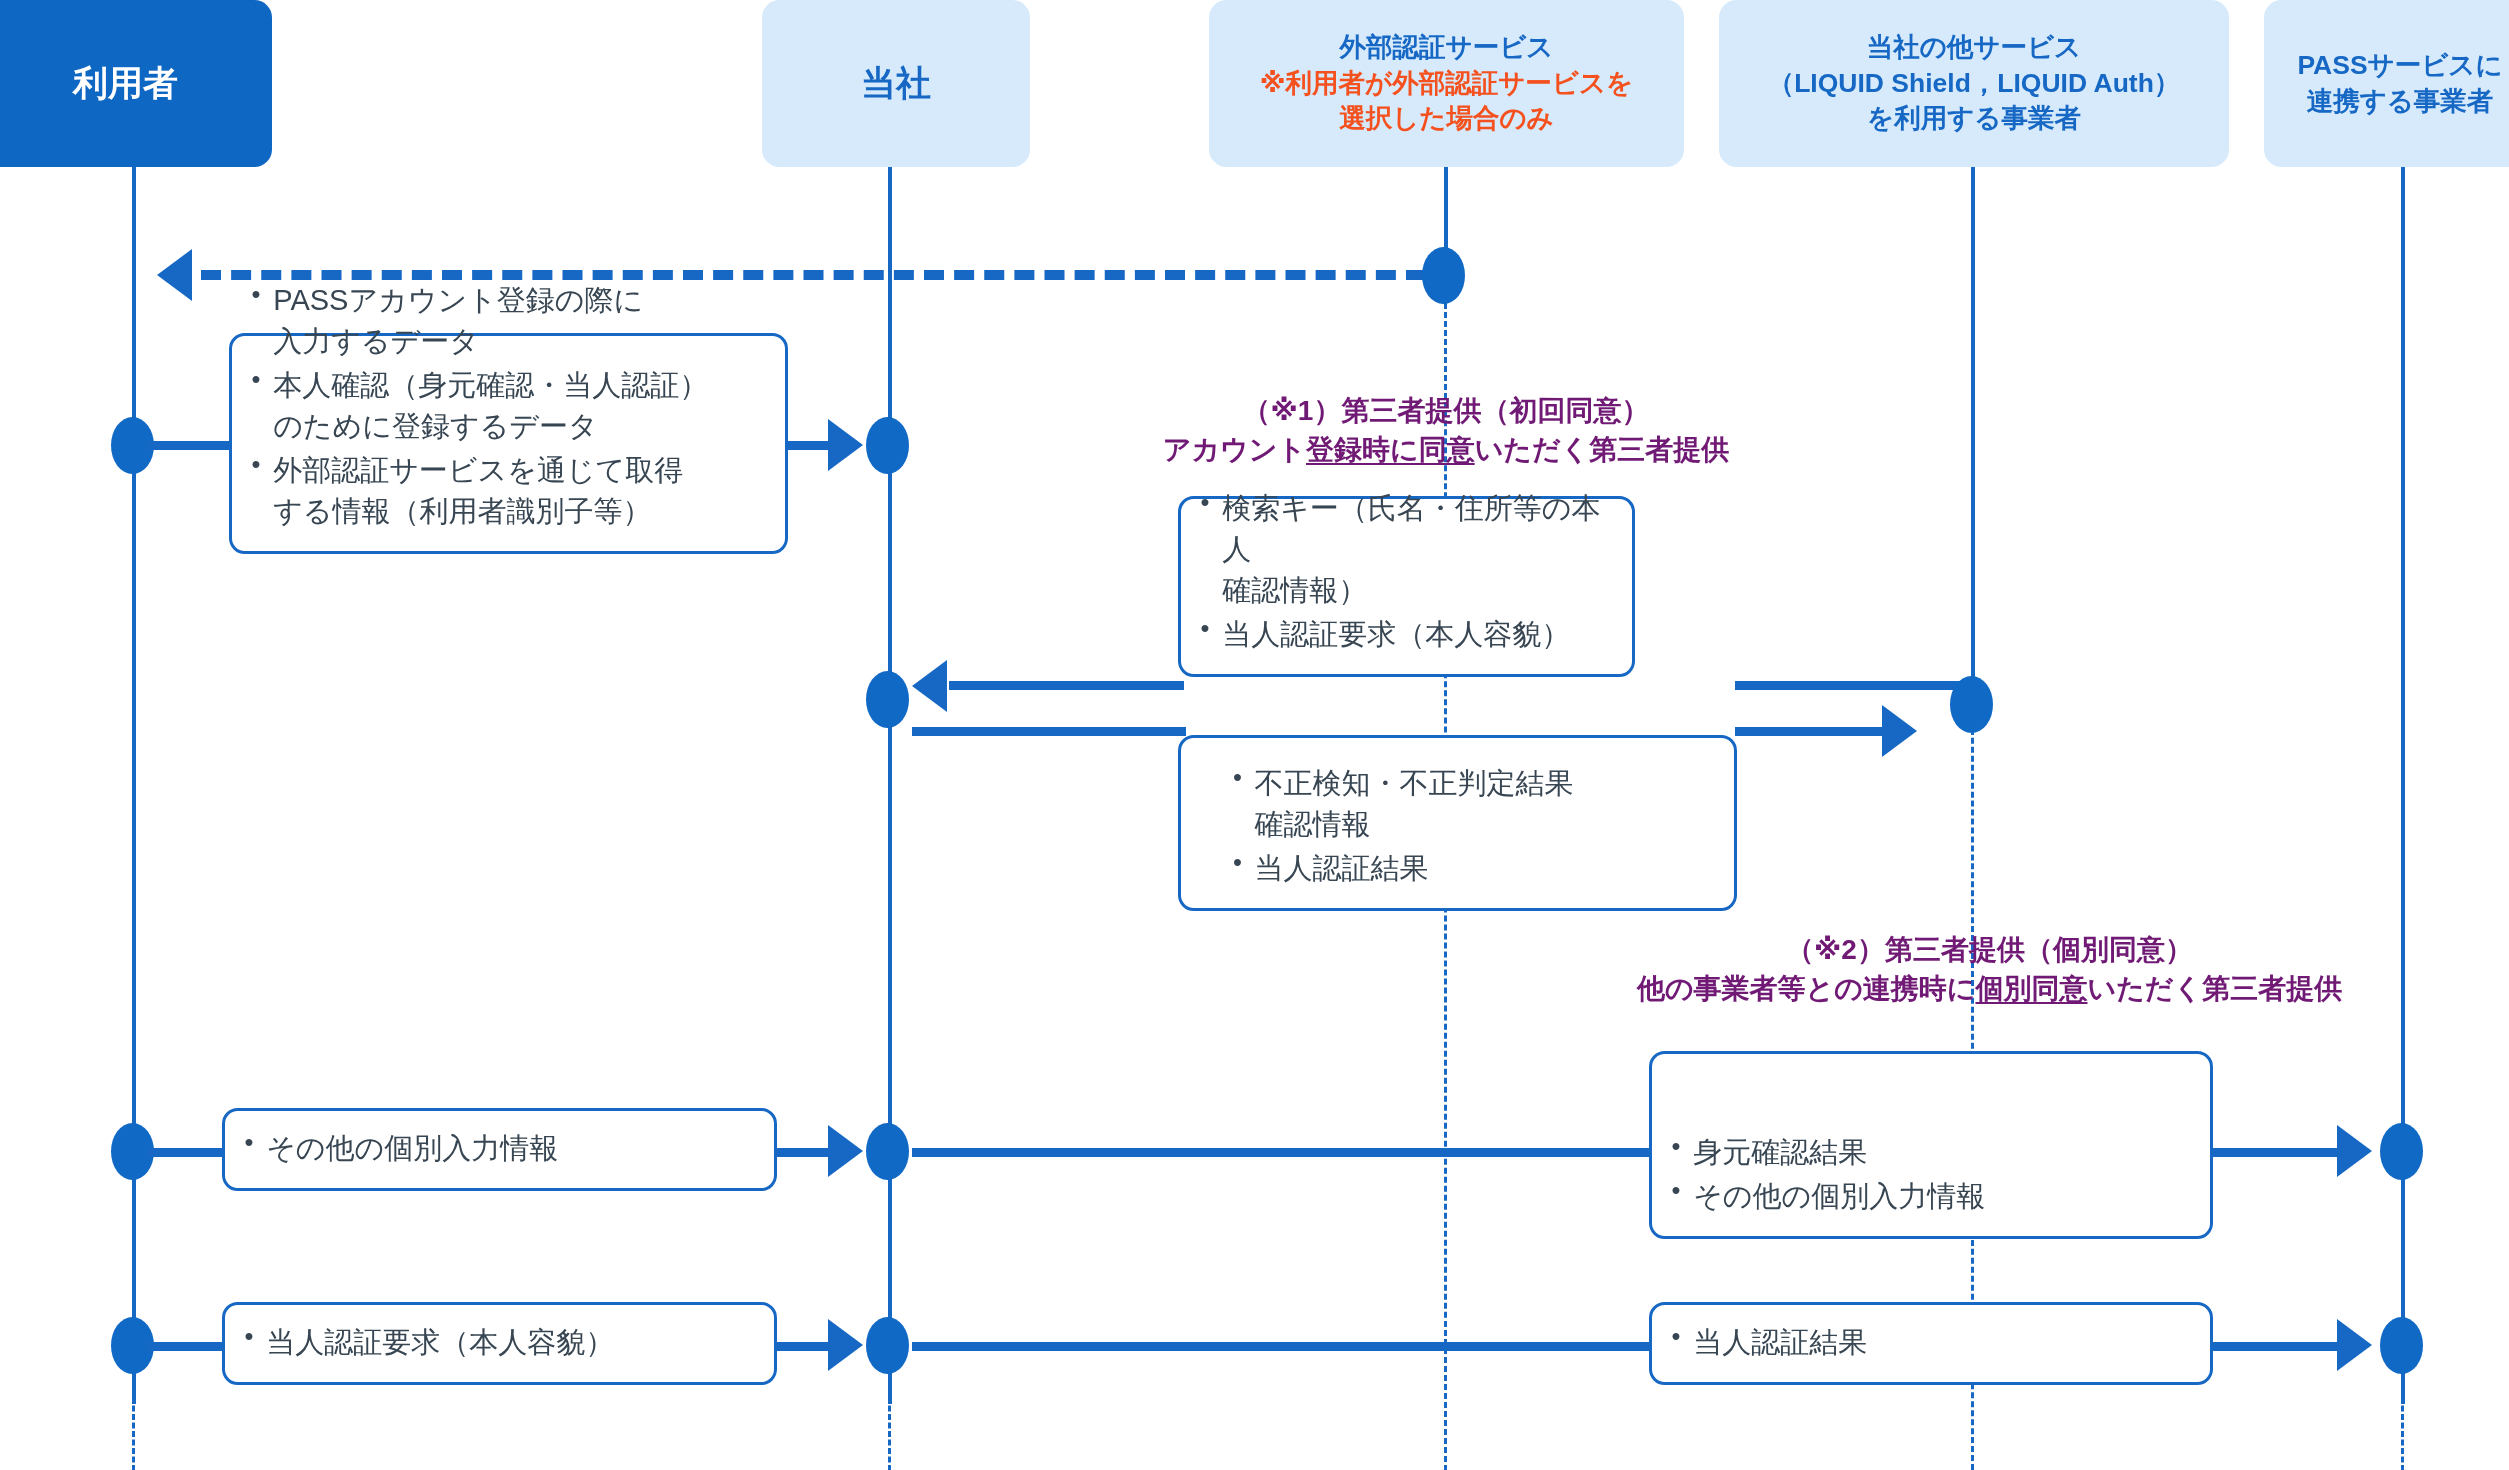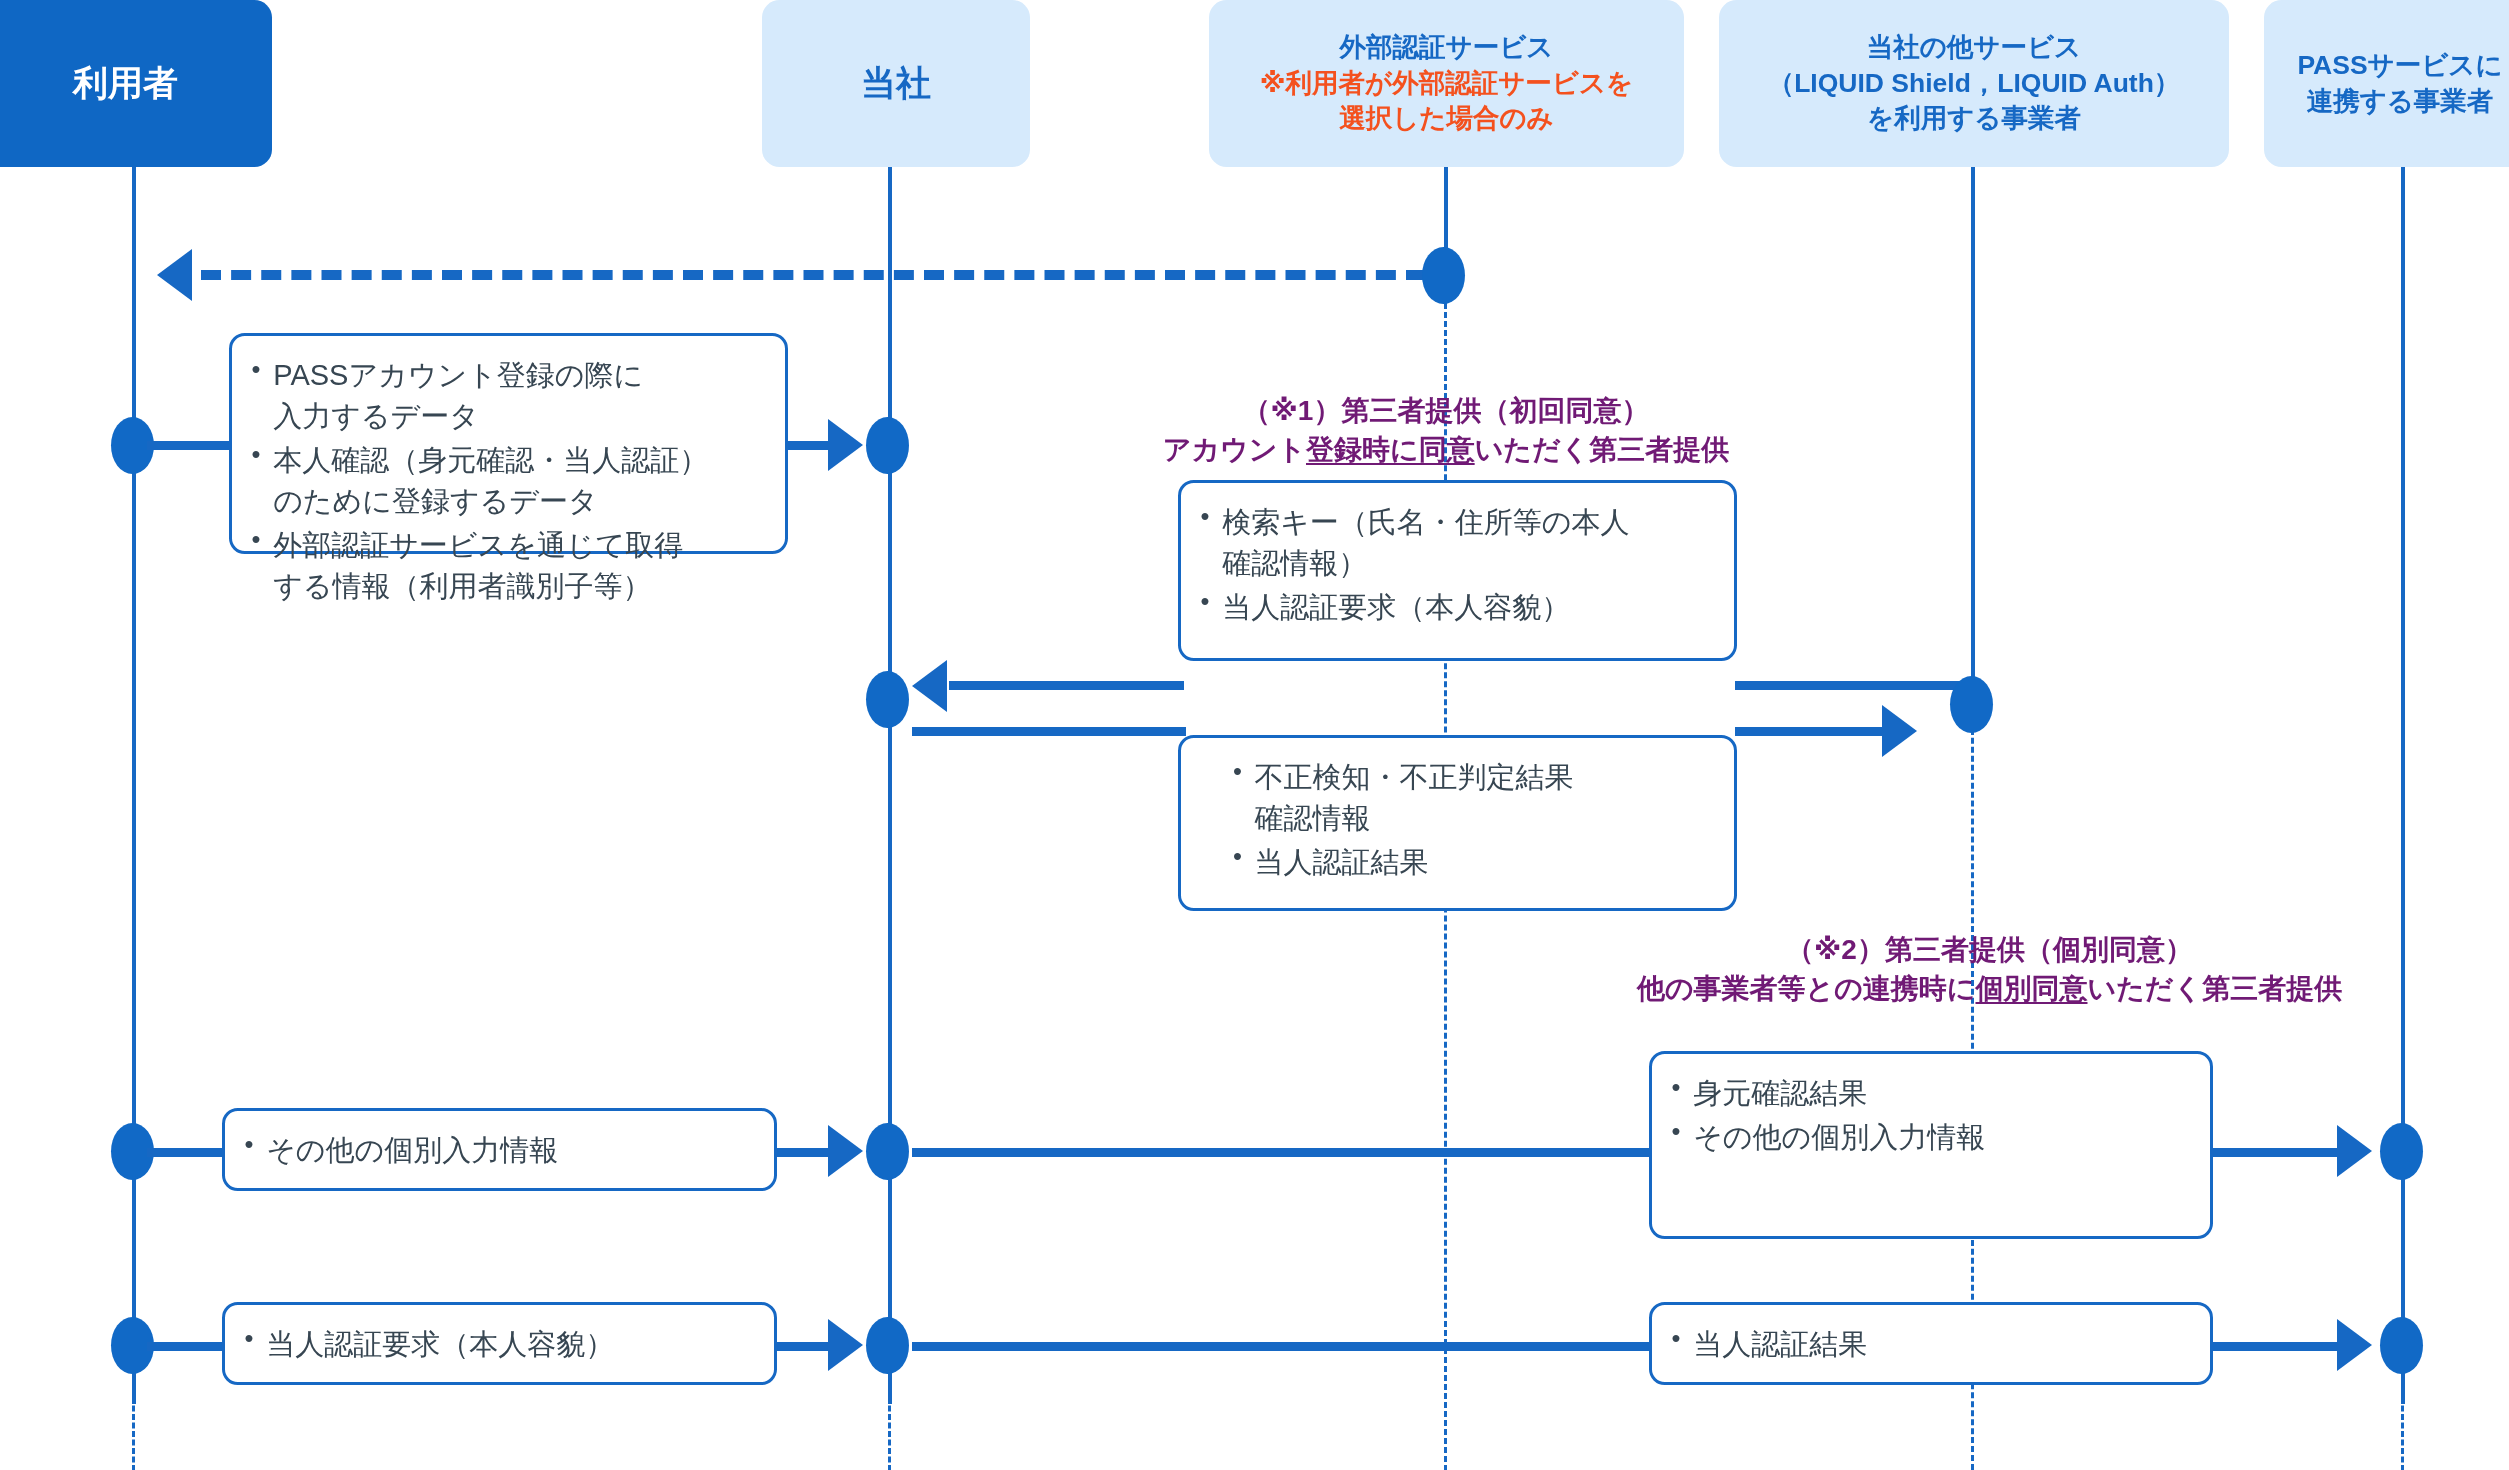--- a/index.html
+++ b/index.html
@@ -31,21 +31,21 @@
 
   
   .arrow-l{position:absolute;width:0;height:0;border-top:26.5px solid transparent;
            border-bottom:26.5px solid transparent;border-right:35px solid #1668c4;}
   .arrow-r{position:absolute;width:0;height:0;border-top:26.5px solid transparent;
            border-bottom:26.5px solid transparent;border-left:35px solid #1668c4;}
 
   
   .note{position:absolute;box-sizing:border-box;background:#ffffff;border:3.9px solid #1668c4;
         border-radius:15.7px;padding:15.7px 21.6px 15.7px 15.7px;color:#374652;line-height:1.42;
-        display:flex;flex-direction:column;justify-content:flex-start;}
+        display:flex;flex-direction:column;justify-content:flex-end;}
   .note ul{margin:0;padding:0 0 0 25.5px;list-style:none;}
   .note li{position:relative;margin:2.9px 0;}
   .note li::before{content:"•";position:absolute;left:-21.6px;top:-1px;color:#374652;font-size:25.5px;line-height:1.2;}
 
   
   .anno{position:absolute;color:#701a75;font-weight:700;text-align:center;line-height:1.38;}
   .anno .u{text-decoration:underline;text-underline-offset:3.9px;}
 </style>
 </head>
 <body>
@@ -123,21 +123,21 @@
     <div>（※1）第三者提供（初回同意）</div>
     <div><span>アカウント</span><span class="u">登録時に同意</span><span>いただく第三者提供</span></div>
   </div>
 
   <div class="hline" style="left:949px;top:681px;width:235px;"></div>
   <div class="hline" style="left:1735px;top:681px;width:240px;"></div>
   <div class="arrow-l" style="left:912px;top:660px;"></div>
   <div class="dot" style="left:866px;top:671px;"></div>
   <div class="dot" style="left:1950px;top:676px;"></div>
 
-  <div class="note" style="left:1178px;top:480px;width:559px;height:181px;font-size:29px;">
+  <div class="note" style="left:1178px;top:496px;width:457px;height:181px;font-size:29px;">
     <ul>
       <li>
         <span>検索キー（氏名・住所等の本人</span><br>
         <span>確認情報）</span>
       </li>
       <li>
         <span>当人認証要求（本人容貌）</span>
       </li>
     </ul>
   </div>

